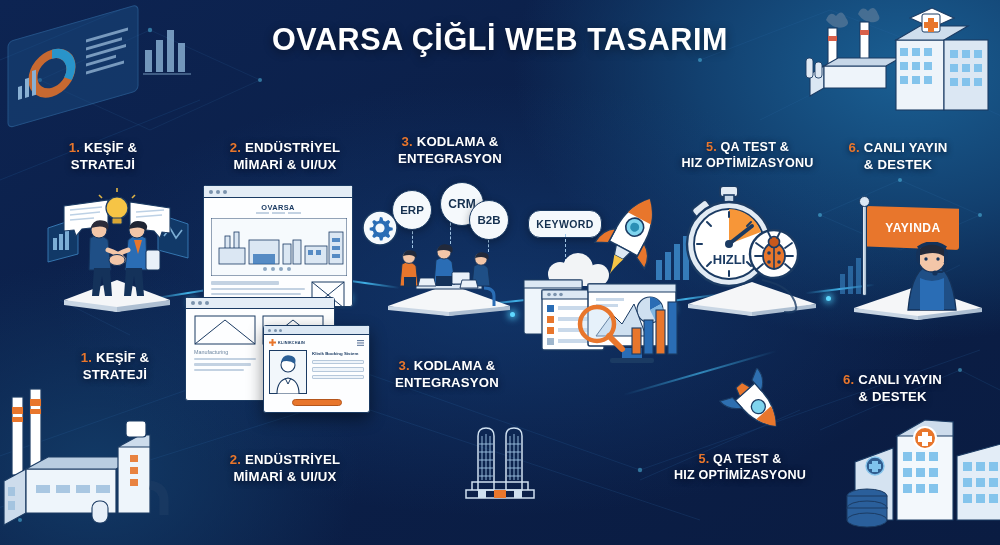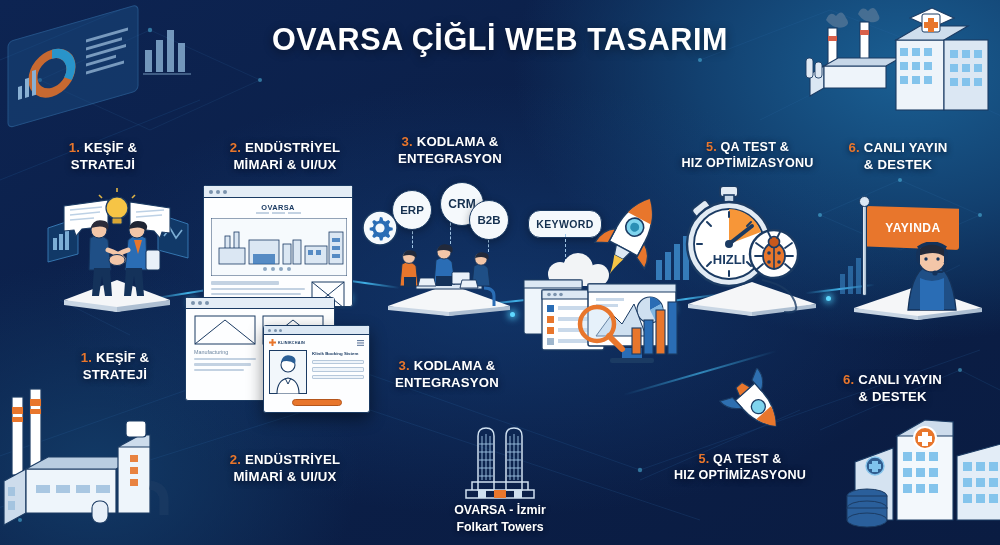--- a/index.html
+++ b/index.html
@@ -847,24 +847,20 @@
         <path d="M66 14 L66 60"></path>
         <path d="M70 16 L70 60"></path>
     </g>
     <rect x="46" y="70" width="12" height="8" fill="#e8762c"></rect>
     <g fill="#cfe0f0">
         <rect x="30" y="70" width="8" height="8"></rect>
         <rect x="66" y="70" width="8" height="8"></rect>
       </g>
   </svg>
 
-  <div class="caption" style="left:420px; top:502px; width:160px;">
-    <div>OVARSA - İzmir</div>
-    <div>Folkart Towers</div>
-  </div>
 
   <div class="node-dot" style="left:190px; top:300px;"></div>
   <div class="node-dot" style="left:345px; top:296px;"></div>
   <div class="node-dot" style="left:510px; top:312px;"></div>
   <div class="node-dot" style="left:668px; top:306px;"></div>
   <div class="node-dot" style="left:826px; top:296px;"></div>
 
 </div>
 
 </body></html>

